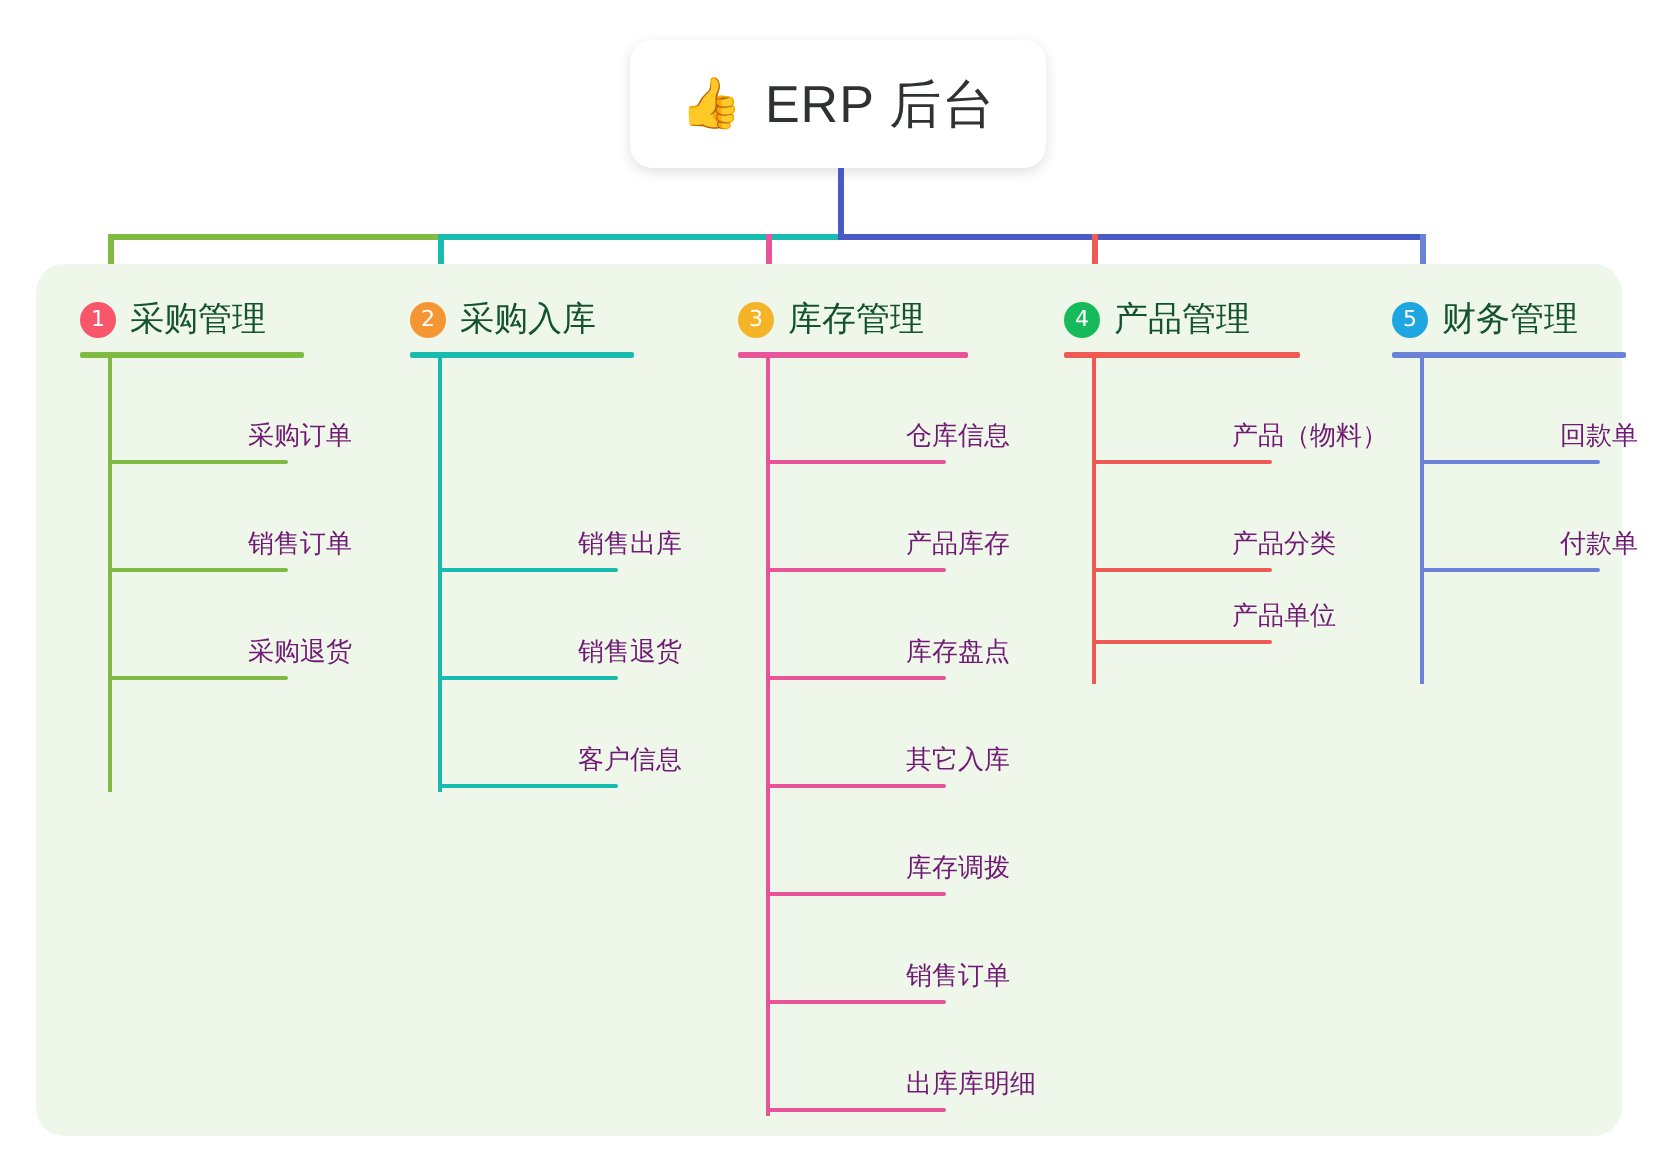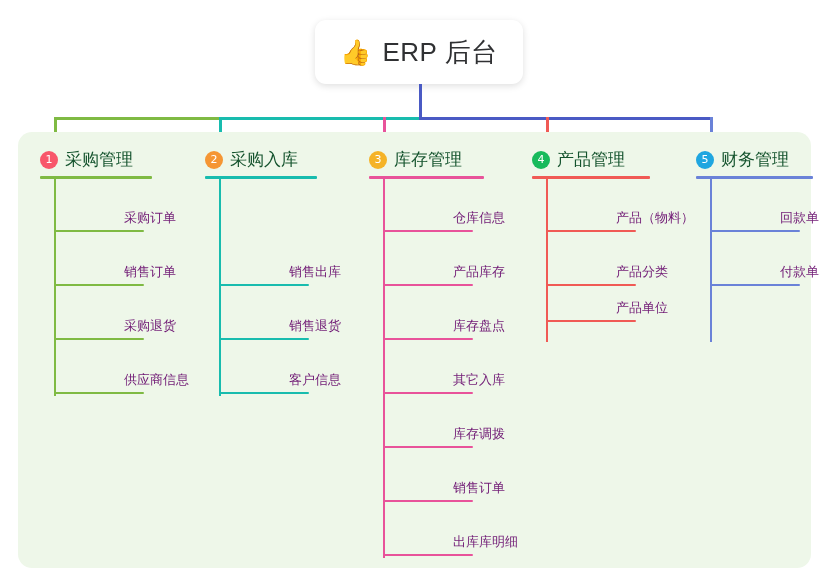--- a/index.html
+++ b/index.html
@@ -92,24 +92,20 @@
           <div class="leaf-rule" style="width: 90px; background: rgb(127, 186, 67);"></div>
         </div>
         <div class="leaf" style="top: 256px; height: 30px; width: 130px;">
           <span class="leaf-label">销售订单</span>
           <div class="leaf-rule" style="width: 90px; background: rgb(127, 186, 67);"></div>
         </div>
         <div class="leaf" style="top: 310px; height: 30px; width: 130px;">
           <span class="leaf-label">采购退货</span>
           <div class="leaf-rule" style="width: 90px; background: rgb(127, 186, 67);"></div>
         </div>
-        <div class="leaf" style="top: 364px; height: 30px; width: 130px;">
-          <span class="leaf-label">供应商信息</span>
-          <div class="leaf-rule" style="width: 90px; background: rgb(127, 186, 67);"></div>
-        </div>
       </div>
       <div class="col" style="left: 199px; top: 0px; width: 160px; height: 588px;">
         <div class="col-head" style="top: 148px; left: 6px;">
           <span class="badge" style="background: rgb(245, 150, 52);">2</span>
           <span class="col-title">采购入库</span>
         </div>
         <div class="head-rule" style="top: 176px; width: 112px; background: rgb(24, 188, 174); position: absolute; left: 6px;"></div>
         <div class="spine" style="top: 176px; height: 220px; background: rgb(24, 188, 174);"></div>
         <div class="leaf" style="top: 256px; height: 30px; width: 130px;">
           <span class="leaf-label">销售出库</span>

